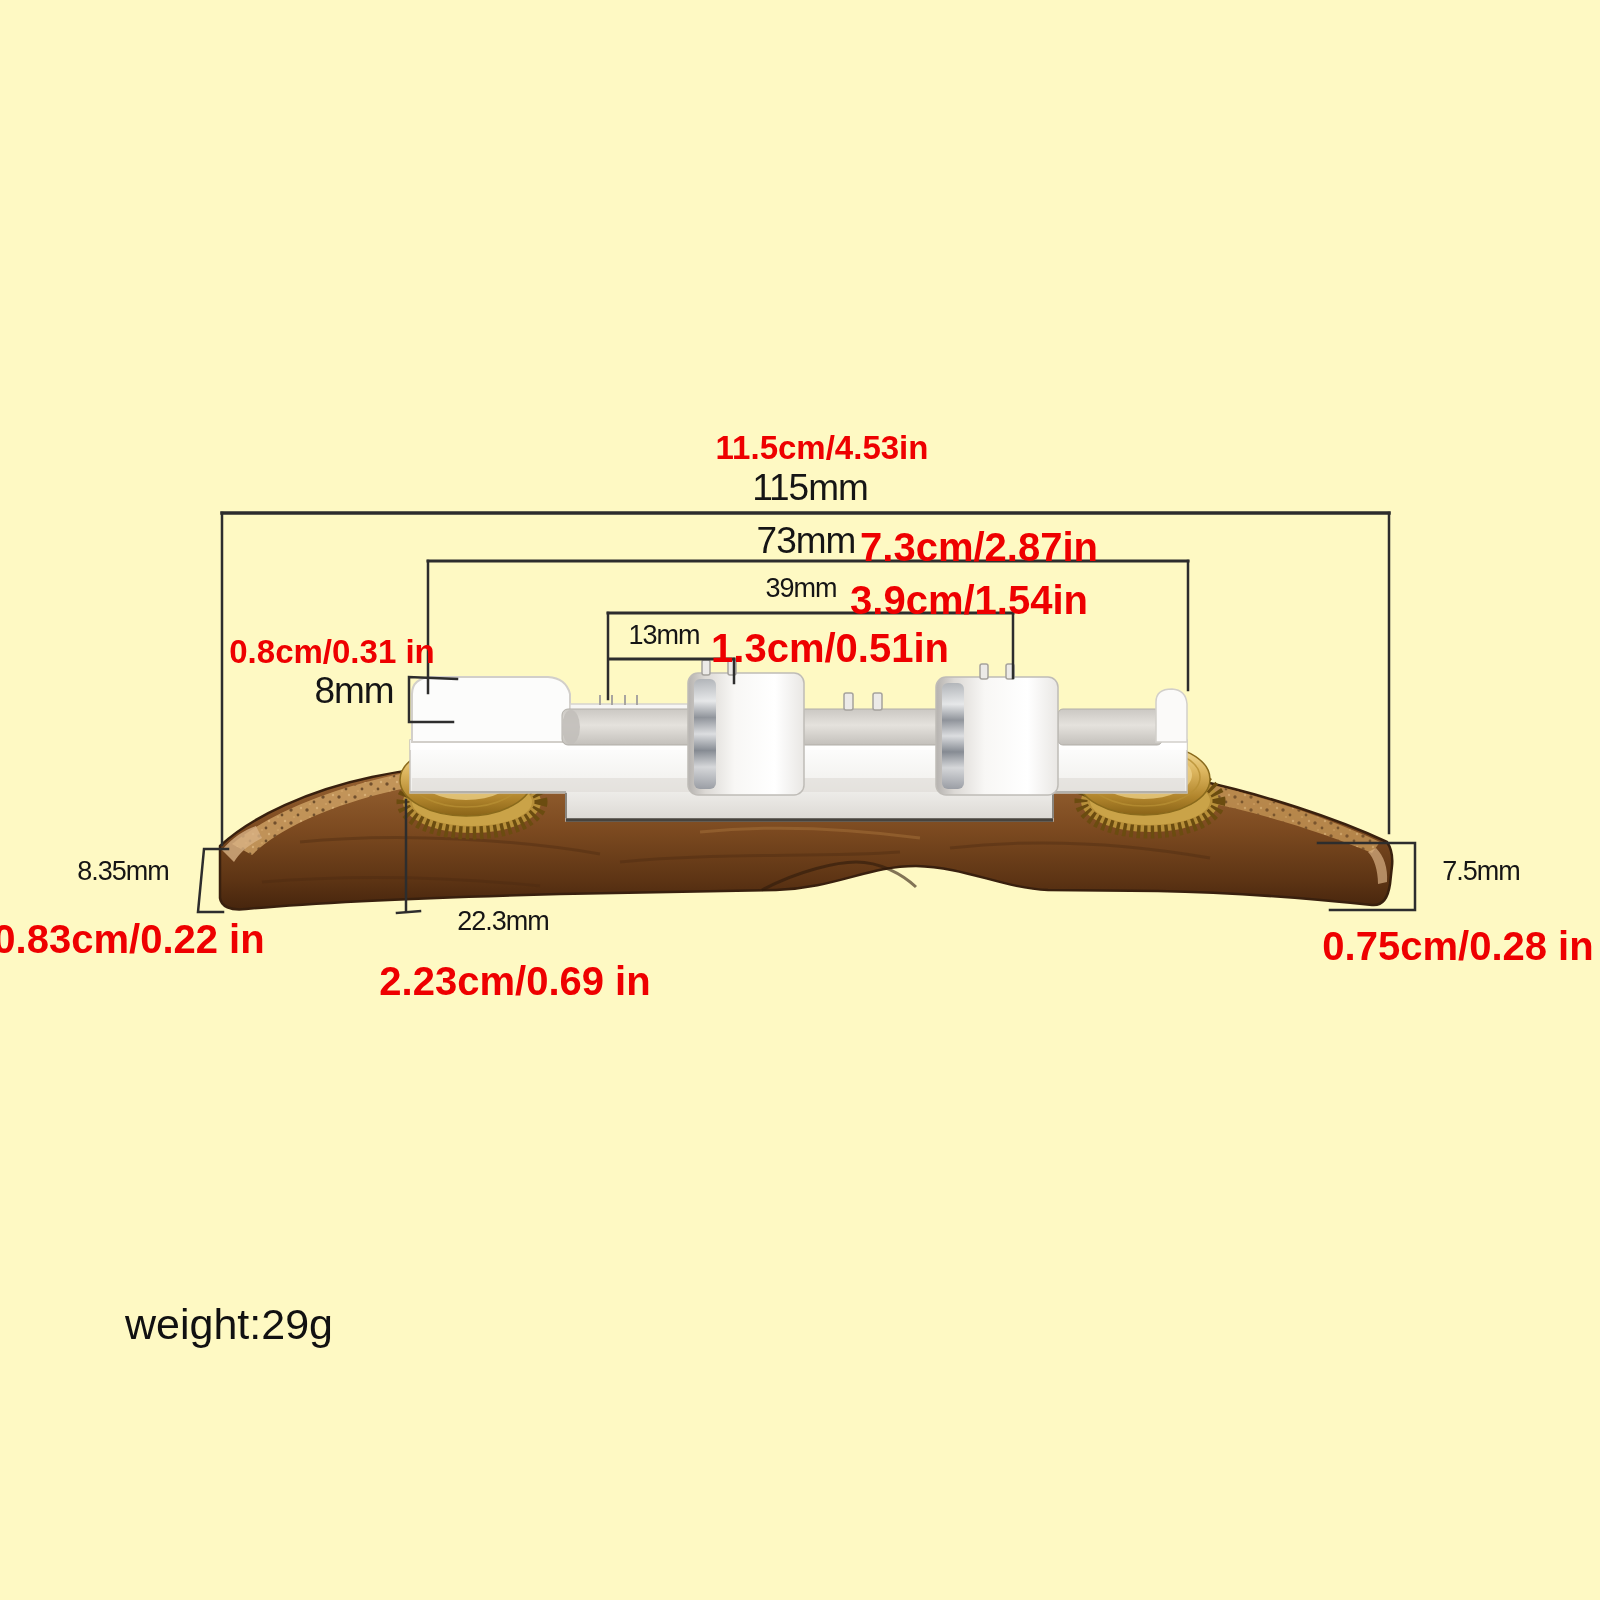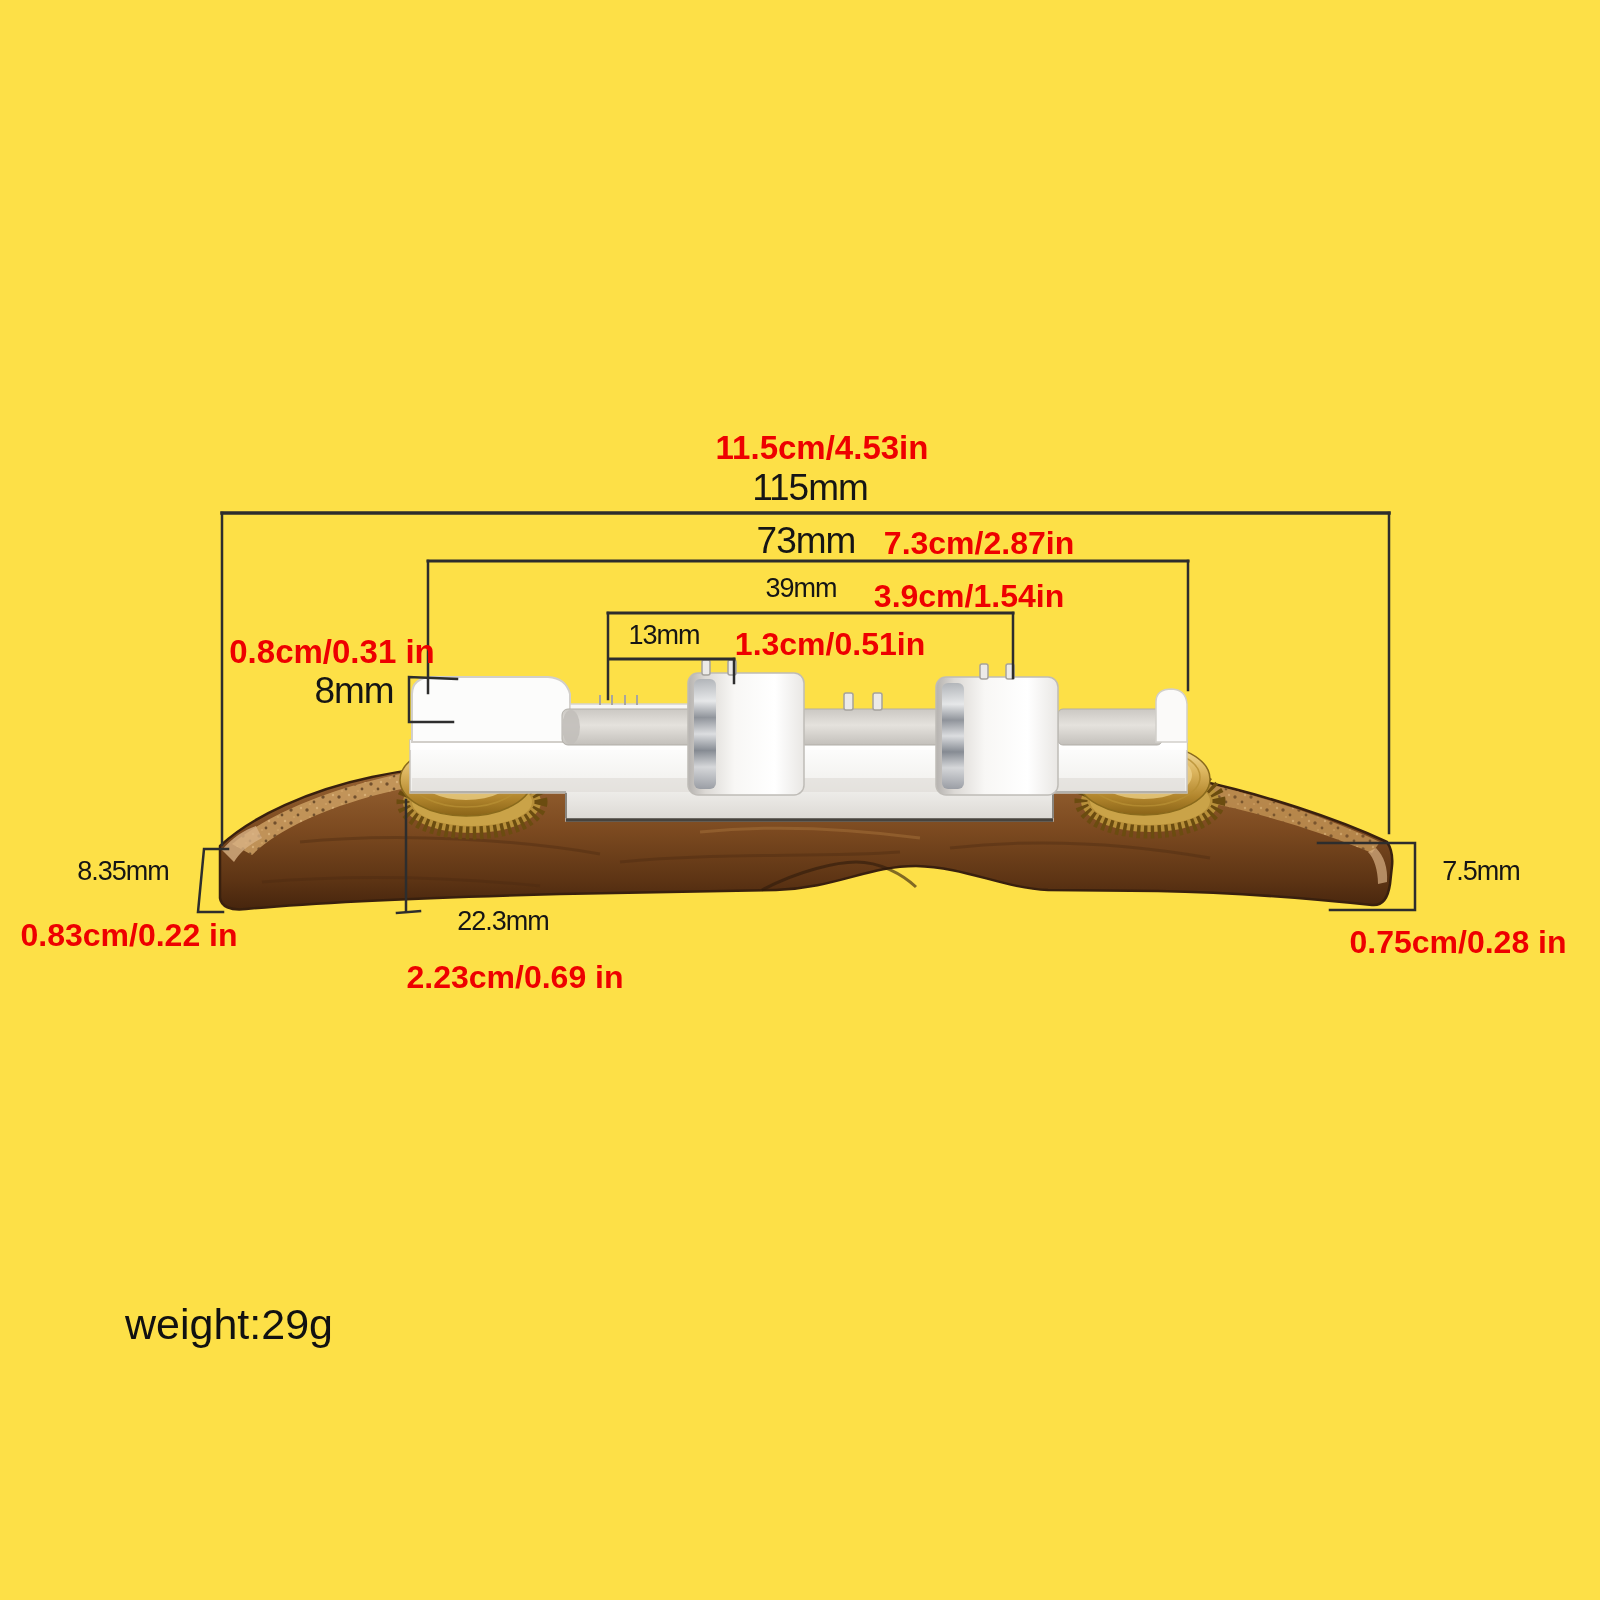--- a/index.html
+++ b/index.html
@@ -1,25 +1,25 @@
 <!DOCTYPE html>
 <html><head>
 <meta charset="utf-8">
 <style>
   html,body{margin:0;padding:0;background:#ffffff;}
   #stage{
-    position:relative;width:1600px;height:1600px;background:#fde047;overflow:hidden;
+    position:relative;width:1600px;height:1600px;background:#fef9c3;overflow:hidden;
     font-family:"Liberation Sans", sans-serif;
   }
   #stage svg{position:absolute;left:0;top:0;}
   .lbl{position:absolute;transform:translateX(-50%);white-space:nowrap;line-height:1;}
   .mm{color:#151515;font-weight:400;letter-spacing:-1px;}
   .mm.lg{font-size:37px;}
   .mm.md{font-size:27px;}
-  .cmred{color:#ee0000;font-weight:700;font-size:32px;}
+  .cmred{color:#ee0000;font-weight:700;font-size:40px;}
   .cmred.big{font-size:33px;}
   .weight{position:absolute;transform:none;color:#111;font-size:43px;letter-spacing:0px;}
 </style>
 </head>
 <body>
 
 <div id="stage">
 
   <svg width="1600" height="1600" viewBox="0 0 1600 1600">
     <defs>

